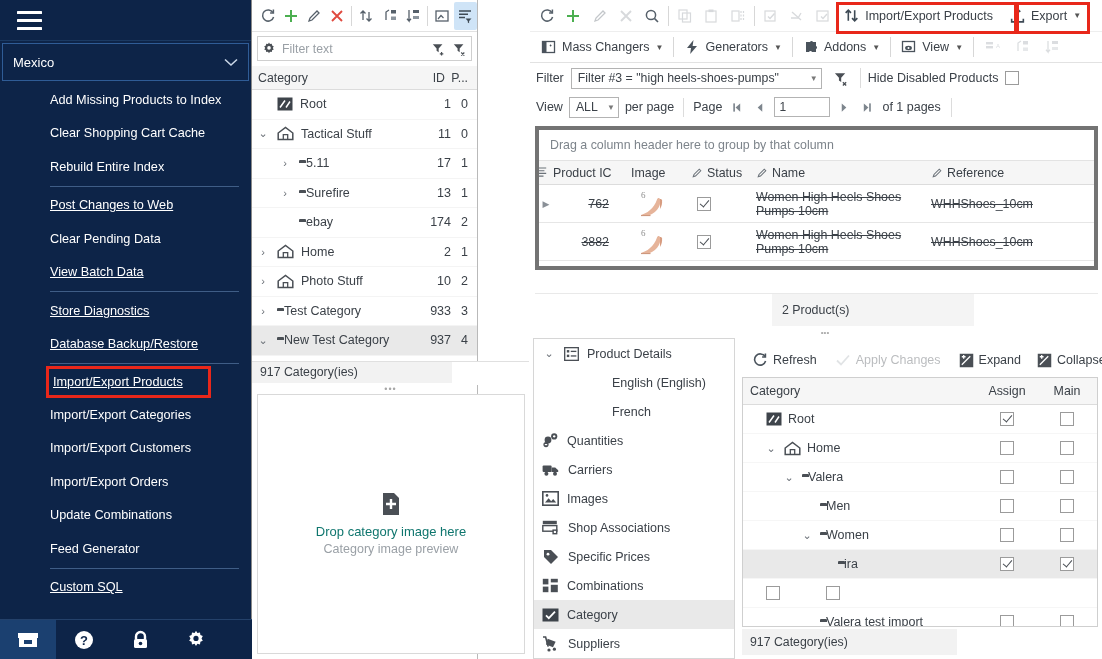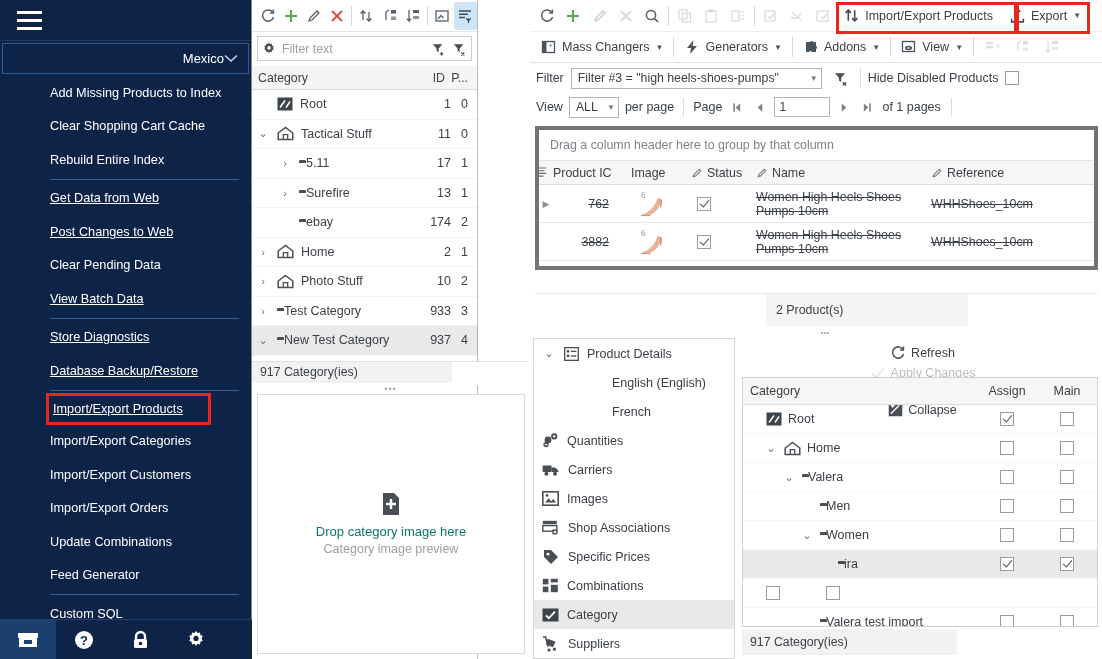--- a/index.html
+++ b/index.html
@@ -21,25 +21,24 @@
   }
   #sidebar-top {
     height: 41px; background: #0d2448;
     display: flex; align-items: center; padding-left: 17px;
     border-bottom: 1px solid #1b3a63;
   }
   .hamburger { width: 25px; height: 19px; display:flex; flex-direction:column; justify-content:space-between; cursor:pointer;}
   .hamburger i { display:block; height:3px; background:#fff; border-radius:0.5px;}
 
   #store-select {
-    height: 31px; margin: 2px 2px 0 2px;
+    height: 38px; margin: 2px 2px 0 2px;
     border: 1px solid #2f5c96; background: #0d2448;
     display: flex; align-items: center; padding: 0 10px;
     cursor: pointer;
-    text-align: right;
   }
   #store-select .label { flex: 1; font-size: 13px; color: #ffffff; }
   #store-select .chev { color:#c9d6e6; font-size: 13px; }
 
   #menu-list { padding-top: 2px; }
   .menu-item {
     height: 33.5px; display: flex; align-items: center;
     padding-left: 50px; font-size: 12.7px; color: #ffffff;
     cursor: pointer; white-space: nowrap;
   }
@@ -138,30 +137,30 @@
   .pageinput { width:56px; height:20px; border:1px solid #b3b3b3; font-size:12px; padding:0 4px; display:flex; align-items:center;}
 
   #grid { position:absolute; left:5px; top:126px; width:563px; height:144px; border:4px solid #737373; }
   #group-bar { height:31px; background:#fff; border-bottom:1px solid #e3e3e3; display:flex; align-items:center; padding-left:11px; color:#7d848b; font-size:12.4px;}
   #grid-head { height:24px; background:#f6f6f6; border-bottom:1px solid #dcdcdc; display:flex; align-items:center; font-size:12.4px;}
   .gh { display:flex; align-items:center; gap:4px; }
   .grow { height:38px; display:flex; align-items:center; border-bottom:1px solid #e6e6e6; font-size:12.4px;}
   .strike { text-decoration: line-through; }
 
   #grid-status { position:absolute; left:5px; top:293px; width:563px; height:32px; background:#fff; border-top:1px solid #e9e9e9;}
-  #grid-status .pill { position:absolute; left:231px; top:0; width:202px; height:32px; background:#f4f4f4; display:flex; align-items:center; padding-left:10px; font-size:12.4px;}
+  #grid-status .pill { position:absolute; left:237px; top:0; width:202px; height:32px; background:#f4f4f4; display:flex; align-items:center; padding-left:10px; font-size:12.4px;}
 
   
   #pd-pane { position:absolute; left:533px; top:338px; width:202px; height:321px; border:1px solid #d6d6d6; background:#fff; overflow:hidden;}
   .pd-row { height:29px; display:flex; align-items:center; gap:8px; padding-left:8px; font-size:12.5px; cursor:pointer;}
   .pd-row.sel { background:#e9e9e9; }
   .pd-lang { padding-left:78px; }
 
   #cat-pane { position:absolute; left:740px; top:345px; width:360px; height:314px; background:#fff;}
-  #cat-toolbar { height:30px; display:flex; align-items:center; gap:2px; padding-left:5px;flex-direction:column;}
+  #cat-toolbar { height:30px; display:flex; align-items:center; gap:2px; padding-left:5px;}
   #cat-grid { position:absolute; left:2px; top:32px; width:356px; height:250px; border:1px solid #cfcfcf; overflow:hidden;}
   #cat-grid-head { height:27px; background:#f6f6f6; border-bottom:1px solid #dcdcdc; display:flex; align-items:center; font-size:12.4px;}
   .crow { height:29px; display:flex; align-items:center; font-size:12.5px; border-bottom:1px solid #f6f6f6;}
   .crow.sel { background:#e9e9e9; }
   .crow .cname { flex:1; display:flex; align-items:center; gap:6px; }
   .crow .cc { width:60px; display:flex; justify-content:center; }
   #cat-status { position:absolute; left:2px; top:284px; width:356px; height:26px; }
   #cat-status .pill { display:flex; align-items:center; height:26px; width:215px; background:#f2f2f2; padding-left:8px; font-size:12.3px;}
 
   .vsplit { position:absolute; width:6px; color:#a9a9a9; font-size:8px; text-align:center; letter-spacing:0; }
@@ -200,23 +199,20 @@
           <span>Add Missing Products to Index</span>
         </div>
       <div class="menu-item">
           <span>Clear Shopping Cart Cache</span>
         </div>
       <div class="menu-item">
           <span>Rebuild Entire Index</span>
         </div>
       <div class="menu-sep"></div>
 
-      <div class="menu-item">
-          <span class="u">Get Data from Web</span>
-        </div>
       <div class="menu-item">
           <span class="u">Post Changes to Web</span>
         </div>
       <div class="menu-item">
           <span>Clear Pending Data</span>
         </div>
       <div class="menu-item">
           <span class="u">View Batch Data</span>
         </div>
       <div class="menu-sep"></div>

